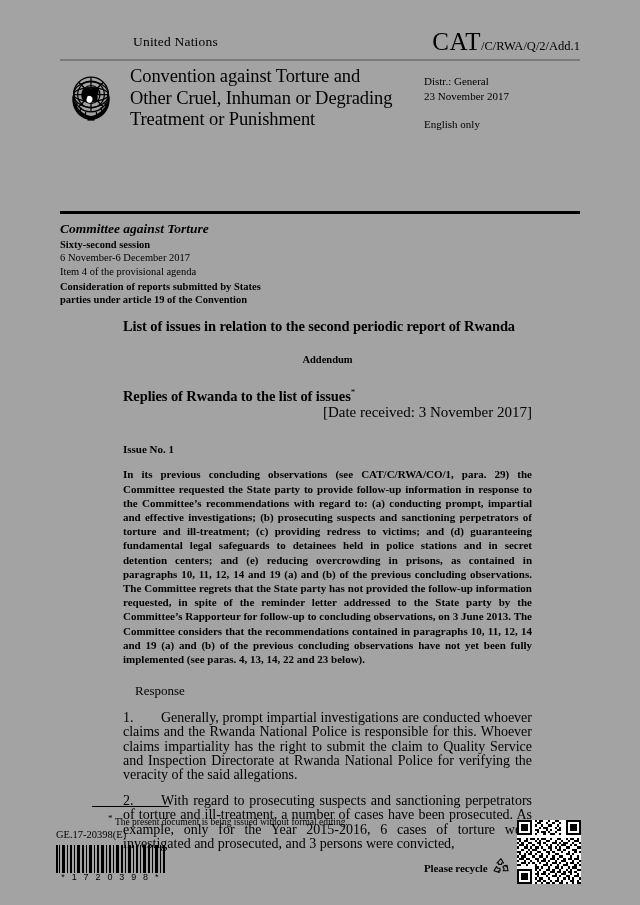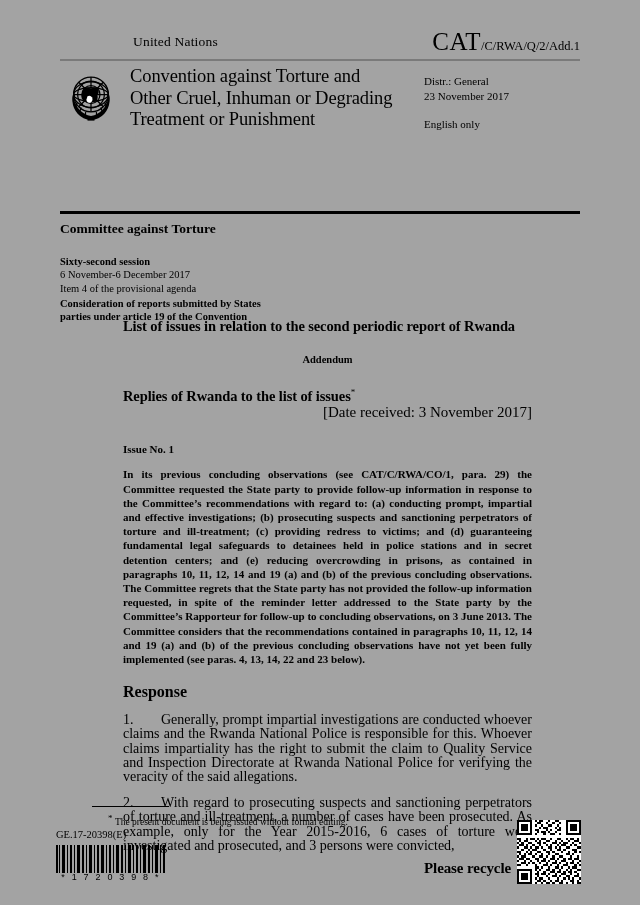--- a/index.html
+++ b/index.html
@@ -107,21 +107,22 @@
     left: 60px;
     top: 221px;
     width: 340px;
     font-size: 11.5px;
     line-height: 13.4px;
   }
   .committee .c-title {
     font-size: 13.5px;
     font-weight: bold;
     line-height: 16px;
-    margin-bottom: 18px;
+    margin-bottom: 1px;
+    font-style: italic;
   }
   .committee .c-b { font-weight: bold; font-size: 10.5px; }
   .committee .c-n { font-size: 10.5px; }
   .committee .c-sub {
     font-weight: bold;
     font-size: 10.5px;
     margin-top: 3px;
     line-height: 12.6px;
   }
 
@@ -161,23 +162,24 @@
     margin-top: 22px;
   }
   .bold-para {
     font-size: 11px;
     font-weight: bold;
     line-height: 14.2px;
     text-align: justify;
     margin-top: 12px;
   }
   .response-label {
-    font-size: 16px;
-    font-weight: bold;
+    font-size: 13px;
+    font-weight: normal;
     margin-top: 17px;
+    margin-left: 12px;
   }
   .num-para {
     font-size: 14px;
     line-height: 14.2px;
     text-align: justify;
     margin-top: 12px;
   }
   .num-para .pnum {
     display: inline-block;
     width: 38px;
@@ -227,21 +229,21 @@
   }
   .recycle-wrap {
     position: absolute;
     left: 424px;
     top: 856px;
     display: flex;
     align-items: center;
     gap: 4px;
   }
   .recycle-text {
-    font-size: 15px;
+    font-size: 11px;
     font-weight: bold;
     letter-spacing: -.1px;
   }
   .qr {
     position: absolute;
     left: 517px;
     top: 820px;
     width: 64px;
     height: 64px;
   }

